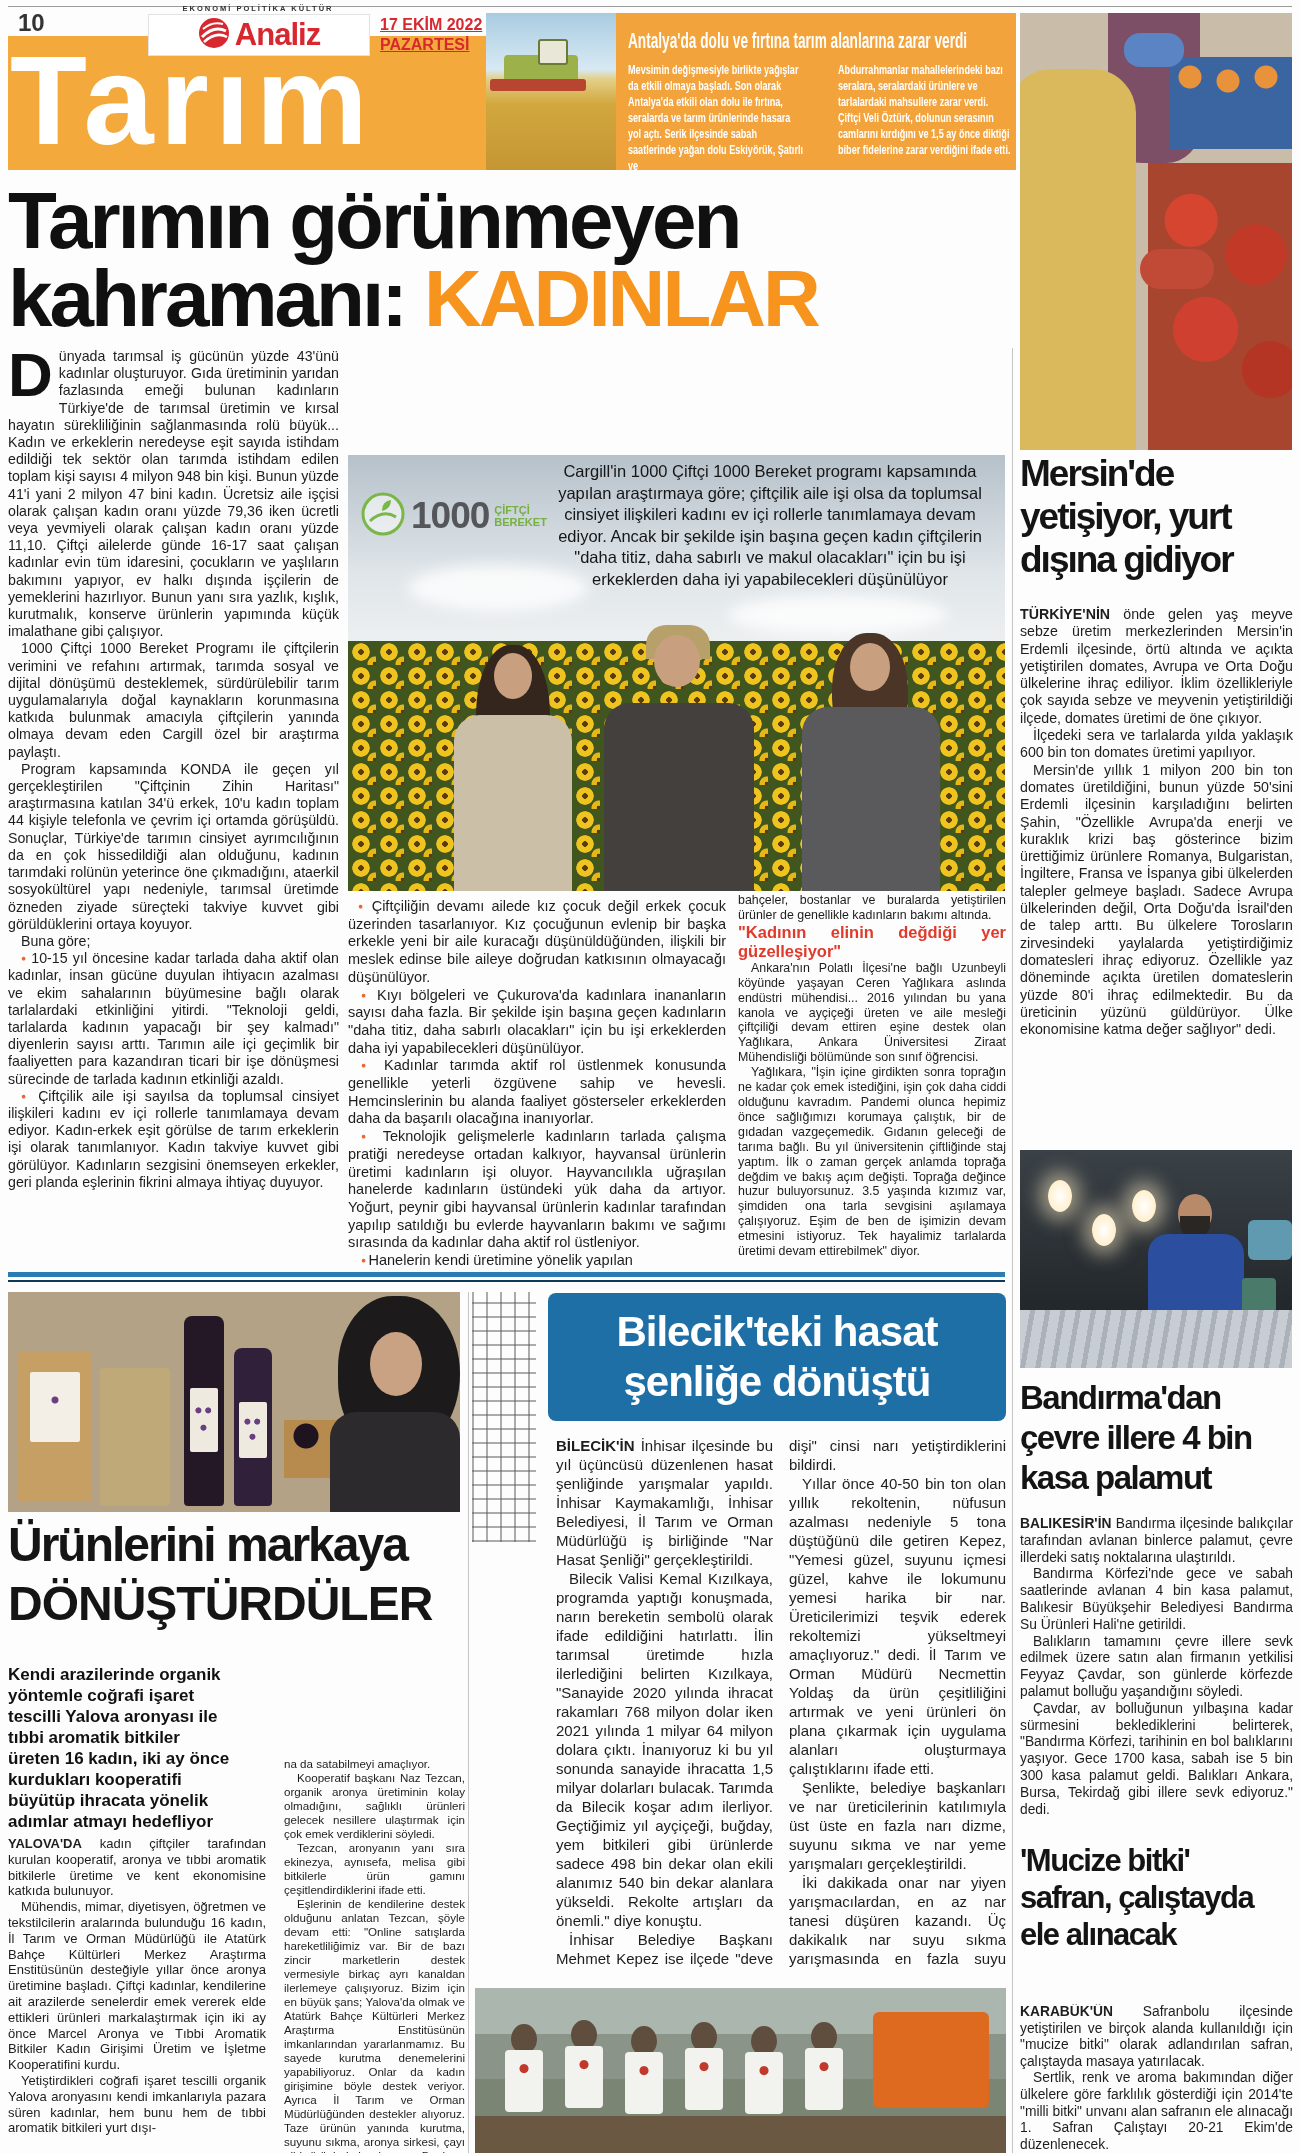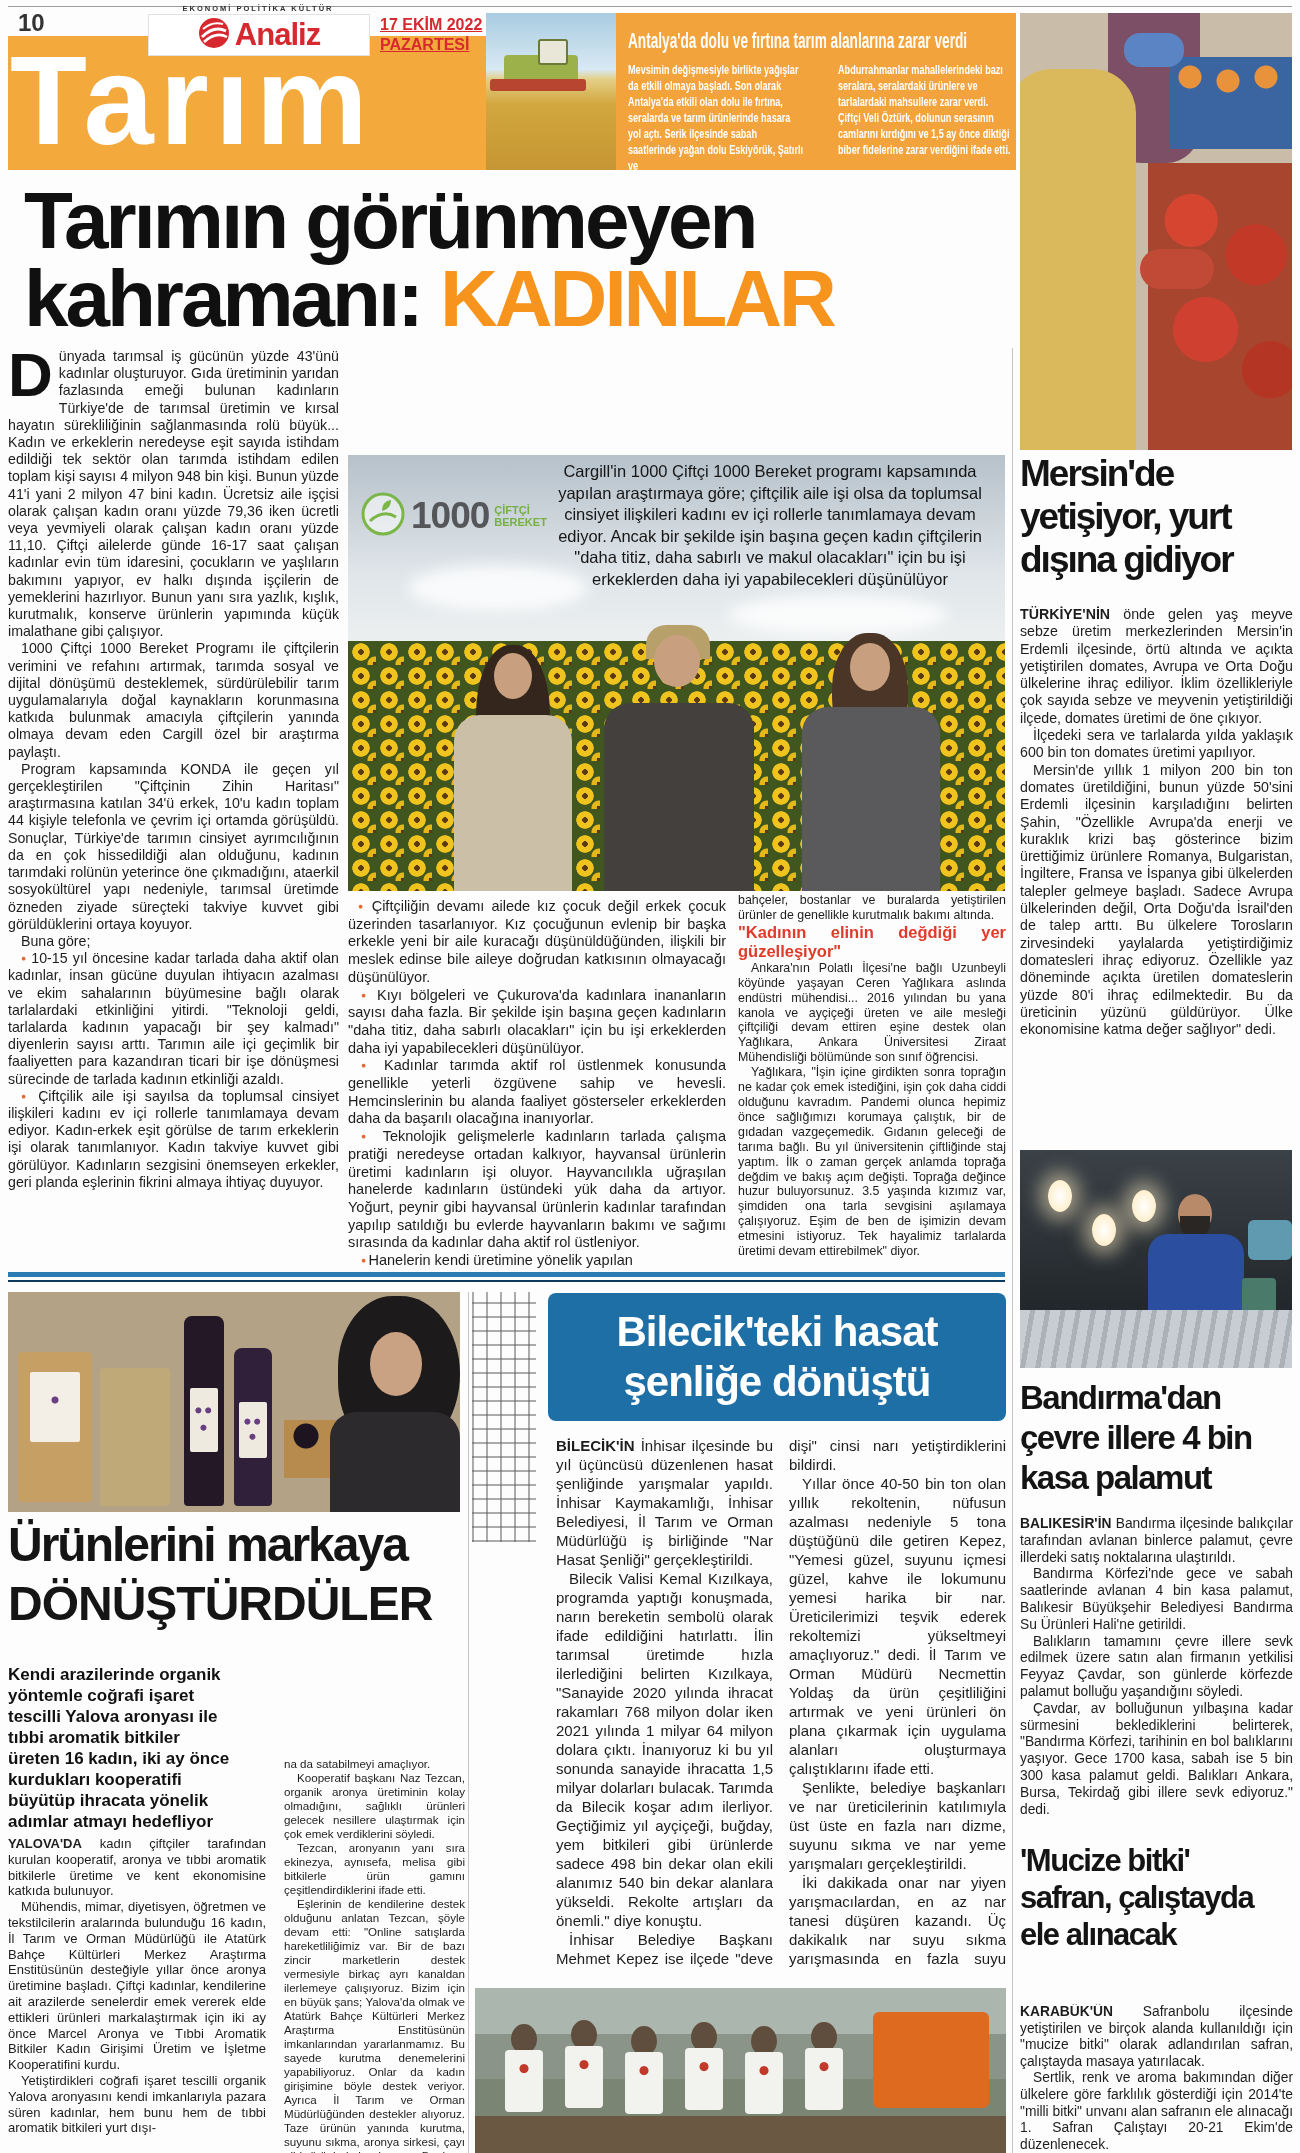--- a/index.html
+++ b/index.html
@@ -38,21 +38,21 @@
                       radial-gradient(circle at 58px 24px,#e9923c 11px,rgba(0,0,0,0) 12px),
                       radial-gradient(circle at 96px 20px,#e9923c 11px,rgba(0,0,0,0) 12px);}
   .t-toms{left:128px;top:150px;width:144px;height:287px;
      background:radial-gradient(circle at 30% 20%,#d6452f 26px,rgba(0,0,0,0) 27px),
                 radial-gradient(circle at 75% 32%,#c23a27 30px,rgba(0,0,0,0) 31px),
                 radial-gradient(circle at 40% 58%,#cf4030 32px,rgba(0,0,0,0) 33px),
                 radial-gradient(circle at 85% 72%,#b53524 28px,rgba(0,0,0,0) 29px),#a8452f;}
   .t-glove{left:120px;top:236px;width:74px;height:40px;background:#c14a36;border-radius:20px;}
   .t-glove2{left:104px;top:20px;width:60px;height:34px;background:#5b84c4;border-radius:16px;}
   
-  .main-h{left:8px;top:182px;width:1004px;font-size:80px;line-height:78px;font-weight:800;letter-spacing:-3px;color:#101010;margin-left:16px;}
+  .main-h{left:8px;top:182px;width:1004px;font-size:80px;line-height:78px;font-weight:800;letter-spacing:-3px;color:#101010;}
   .hl{color:#f7941e;}
   .bodytext{text-align:justify;}
   .bodytext p{margin:0;}
   .bodytext p + p{text-indent:13px;}
   .left-col{left:8px;top:348px;width:331px;height:922px;font-size:14.2px;line-height:17.2px;overflow:hidden;}
   .dropcap{float:left;font-size:62px;line-height:50px;font-weight:700;padding:2px 6px 0 0;color:#111;}
   .bullet{text-indent:10px;}
   .bullet::before{content:"● ";color:#e8682f;font-size:8.5px;vertical-align:2px;}
   
   #centerPhoto{left:348px;top:455px;width:657px;height:436px;}
@@ -228,21 +228,21 @@
 </div>
 
 <div class="abs mid-col bodytext">
   <p class="bullet">Çiftçiliğin devamı ailede kız çocuk değil erkek çocuk üzerinden tasarlanıyor. Kız çocuğunun evlenip bir başka erkekle yeni bir aile kuracağı düşünüldüğünden, ilişkili bir meslek edinse bile aileye doğrudan katkısının olmayacağı düşünülüyor.</p>
   <p class="bullet">Kıyı bölgeleri ve Çukurova'da kadınlara inananların sayısı daha fazla. Bir şekilde işin başına geçen kadınların "daha titiz, daha sabırlı olacakları" için bu işi erkeklerden daha iyi yapabilecekleri düşünülüyor.</p>
   <p class="bullet">Kadınlar tarımda aktif rol üstlenmek konusunda genellikle yeterli özgüvene sahip ve hevesli. Hemcinslerinin bu alanda faaliyet gösterseler erkeklerden daha da başarılı olacağına inanıyorlar.</p>
   <p class="bullet">Teknolojik gelişmelerle kadınların tarlada çalışma pratiği neredeyse ortadan kalkıyor, hayvansal ürünlerin üretimi kadınların işi oluyor. Hayvancılıkla uğraşılan hanelerde kadınların üstündeki yük daha da artıyor. Yoğurt, peynir gibi hayvansal ürünlerin kadınlar tarafından yapılıp satıldığı bu evlerde hayvanların bakımı ve sağımı sırasında da kadınlar daha aktif rol üstleniyor.</p>
   <p class="bullet">Hanelerin kendi üretimine yönelik yapılan</p>
 </div>
 <div class="abs col3 bodytext">
-  <p>bahçeler, bostanlar ve buralarda yetiştirilen ürünler de genellikle kurutmalık bakımı altında.</p>
+  <p>bahçeler, bostanlar ve buralarda yetiştirilen ürünler de genellikle kadınların bakımı altında.</p>
   <p class="col3-sub">"Kadının elinin değdiği yer güzelleşiyor"</p>
   <p>Ankara'nın Polatlı İlçesi'ne bağlı Uzunbeyli köyünde yaşayan Ceren Yağlıkara aslında endüstri mühendisi... 2016 yılından bu yana kanola ve ayçiçeği üreten ve aile mesleği çiftçiliği devam ettiren eşine destek olan Yağlıkara, Ankara Üniversitesi Ziraat Mühendisliği bölümünde son sınıf öğrencisi.</p>
   <p>Yağlıkara, "İşin içine girdikten sonra toprağın ne kadar çok emek istediğini, işin çok daha ciddi olduğunu kavradım. Pandemi olunca hepimiz önce sağlığımızı korumaya çalıştık, bir de gıdadan vazgeçemedik. Gıdanın geleceği de tarıma bağlı. Bu yıl üniversitenin çiftliğinde staj yaptım. İlk o zaman gerçek anlamda toprağa değdim ve bakış açım değişti. Toprağa değince huzur buluyorsunuz. 3.5 yaşında kızımız var, şimdiden ona tarla sevgisini aşılamaya çalışıyoruz. Eşim de ben de işimizin devam etmesini istiyoruz. Tek hayalimiz tarlalarda üretimi devam ettirebilmek" diyor.</p>
 </div>
 <div class="abs blue-rule"></div>
 <div class="abs vrule" style="left:1012px;top:348px;height:1805px;"></div>
 <div class="abs vrule" style="left:468px;top:1292px;height:861px;"></div>
 
 <div class="abs rc-h" id="mersinH">
   <div>Mersin'de</div>

